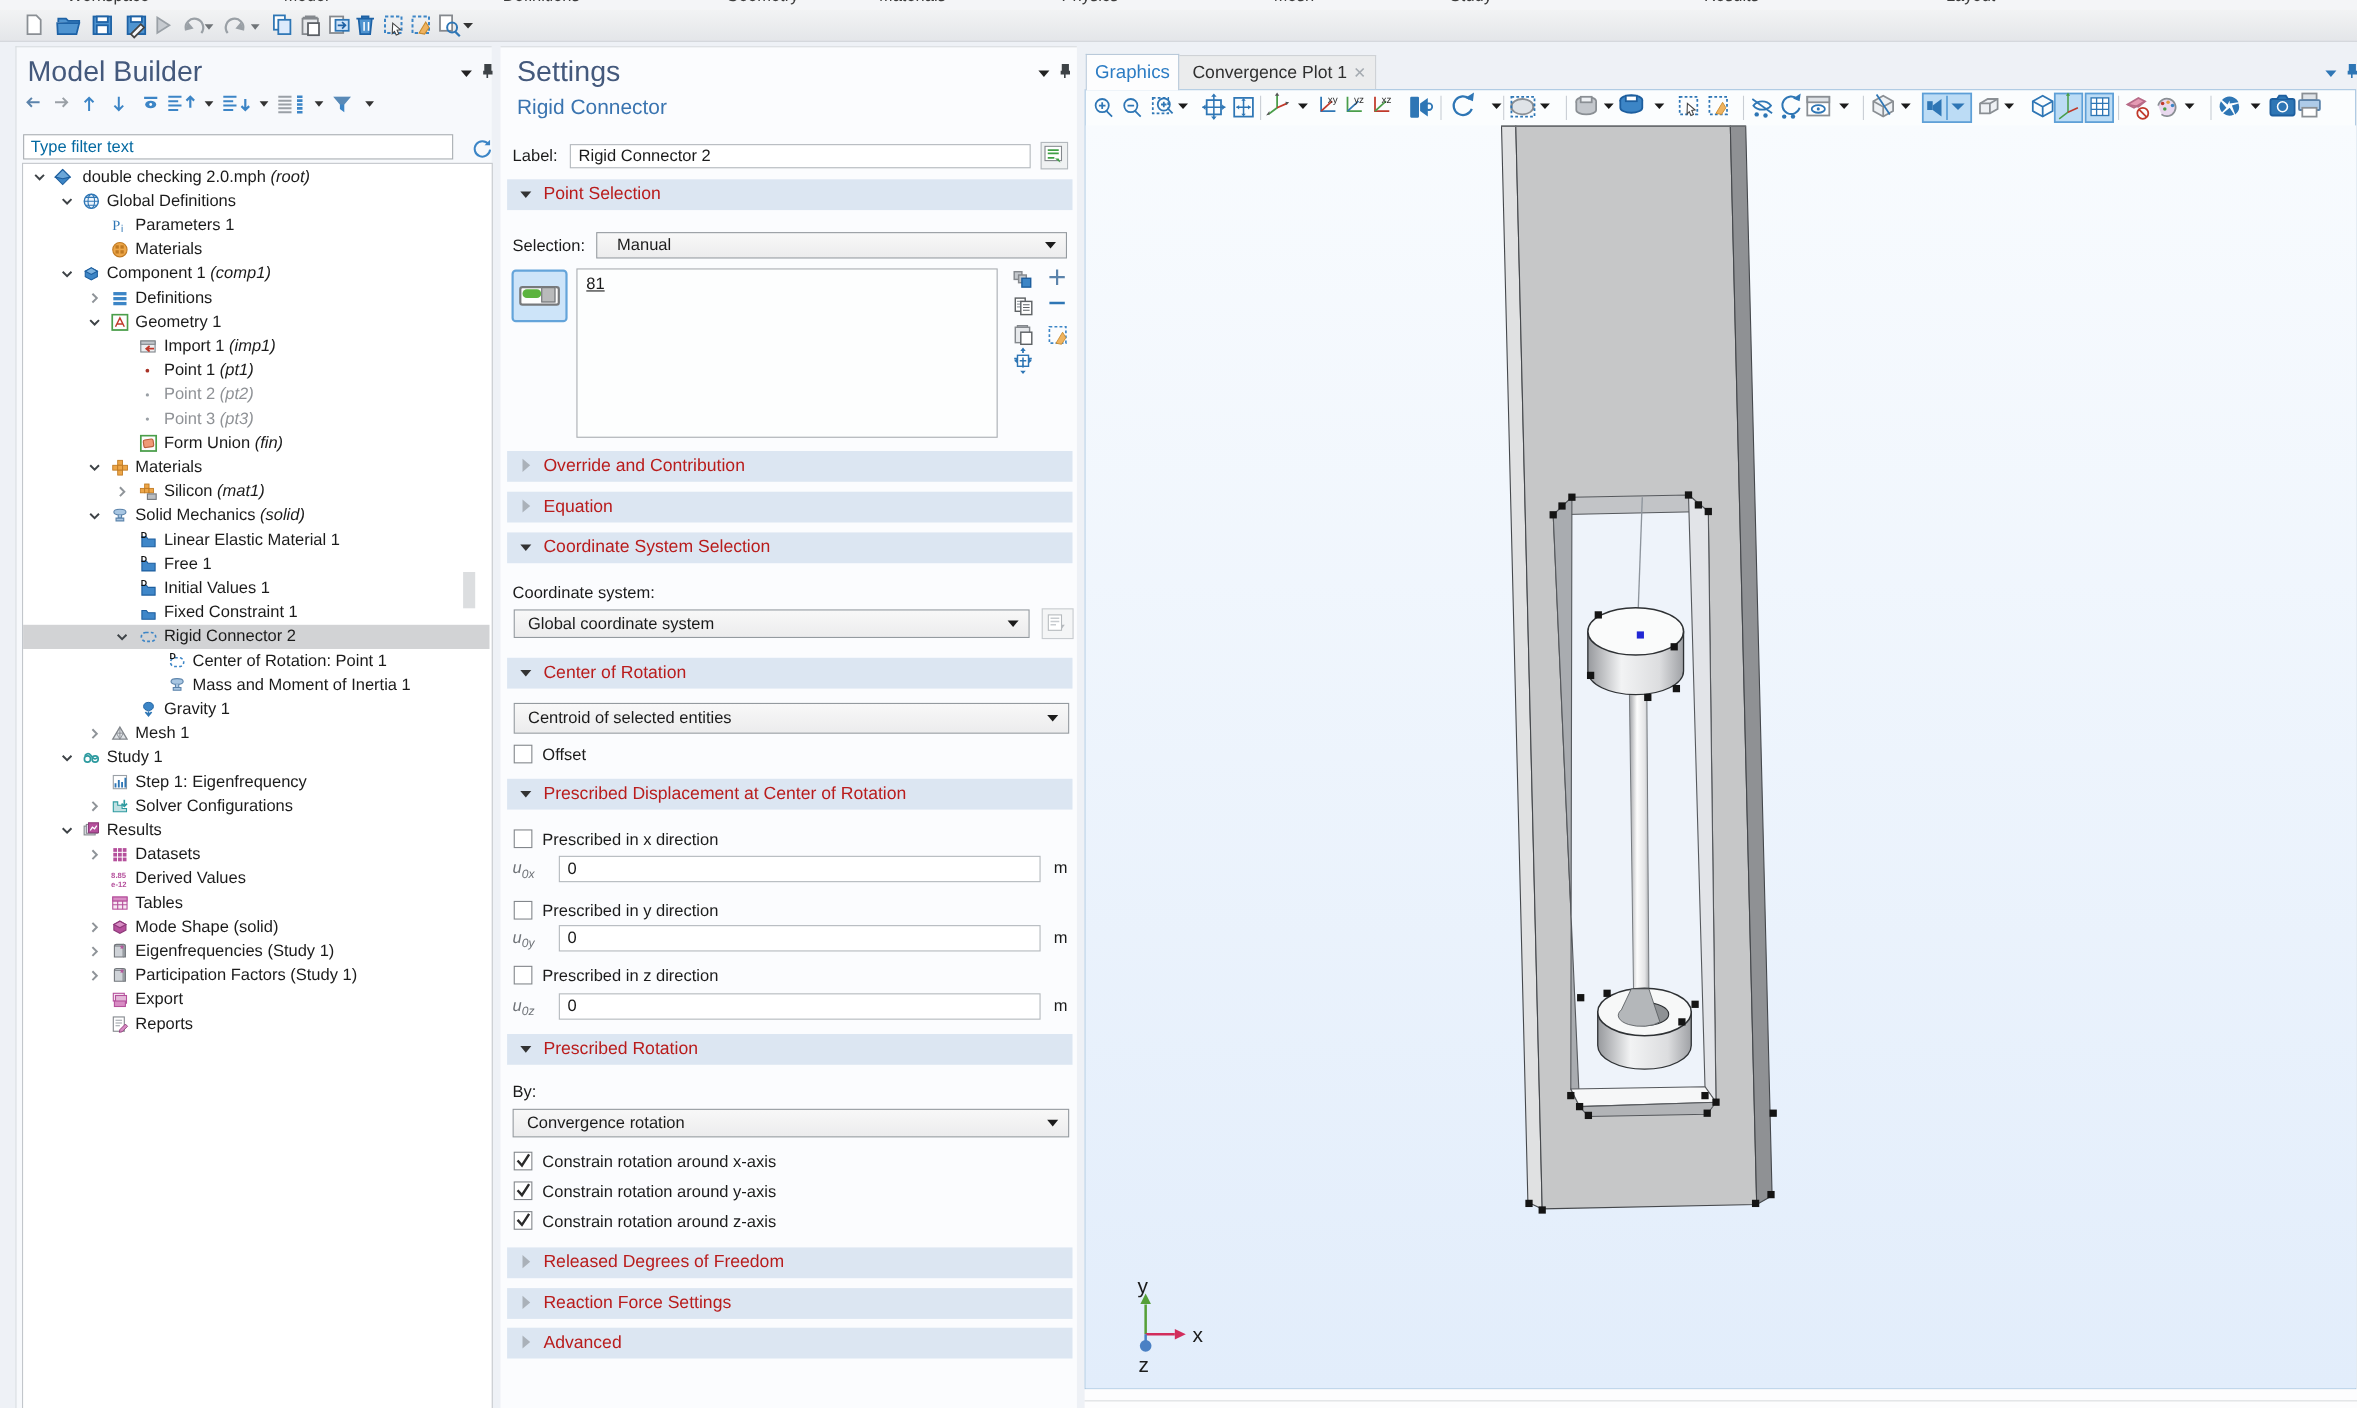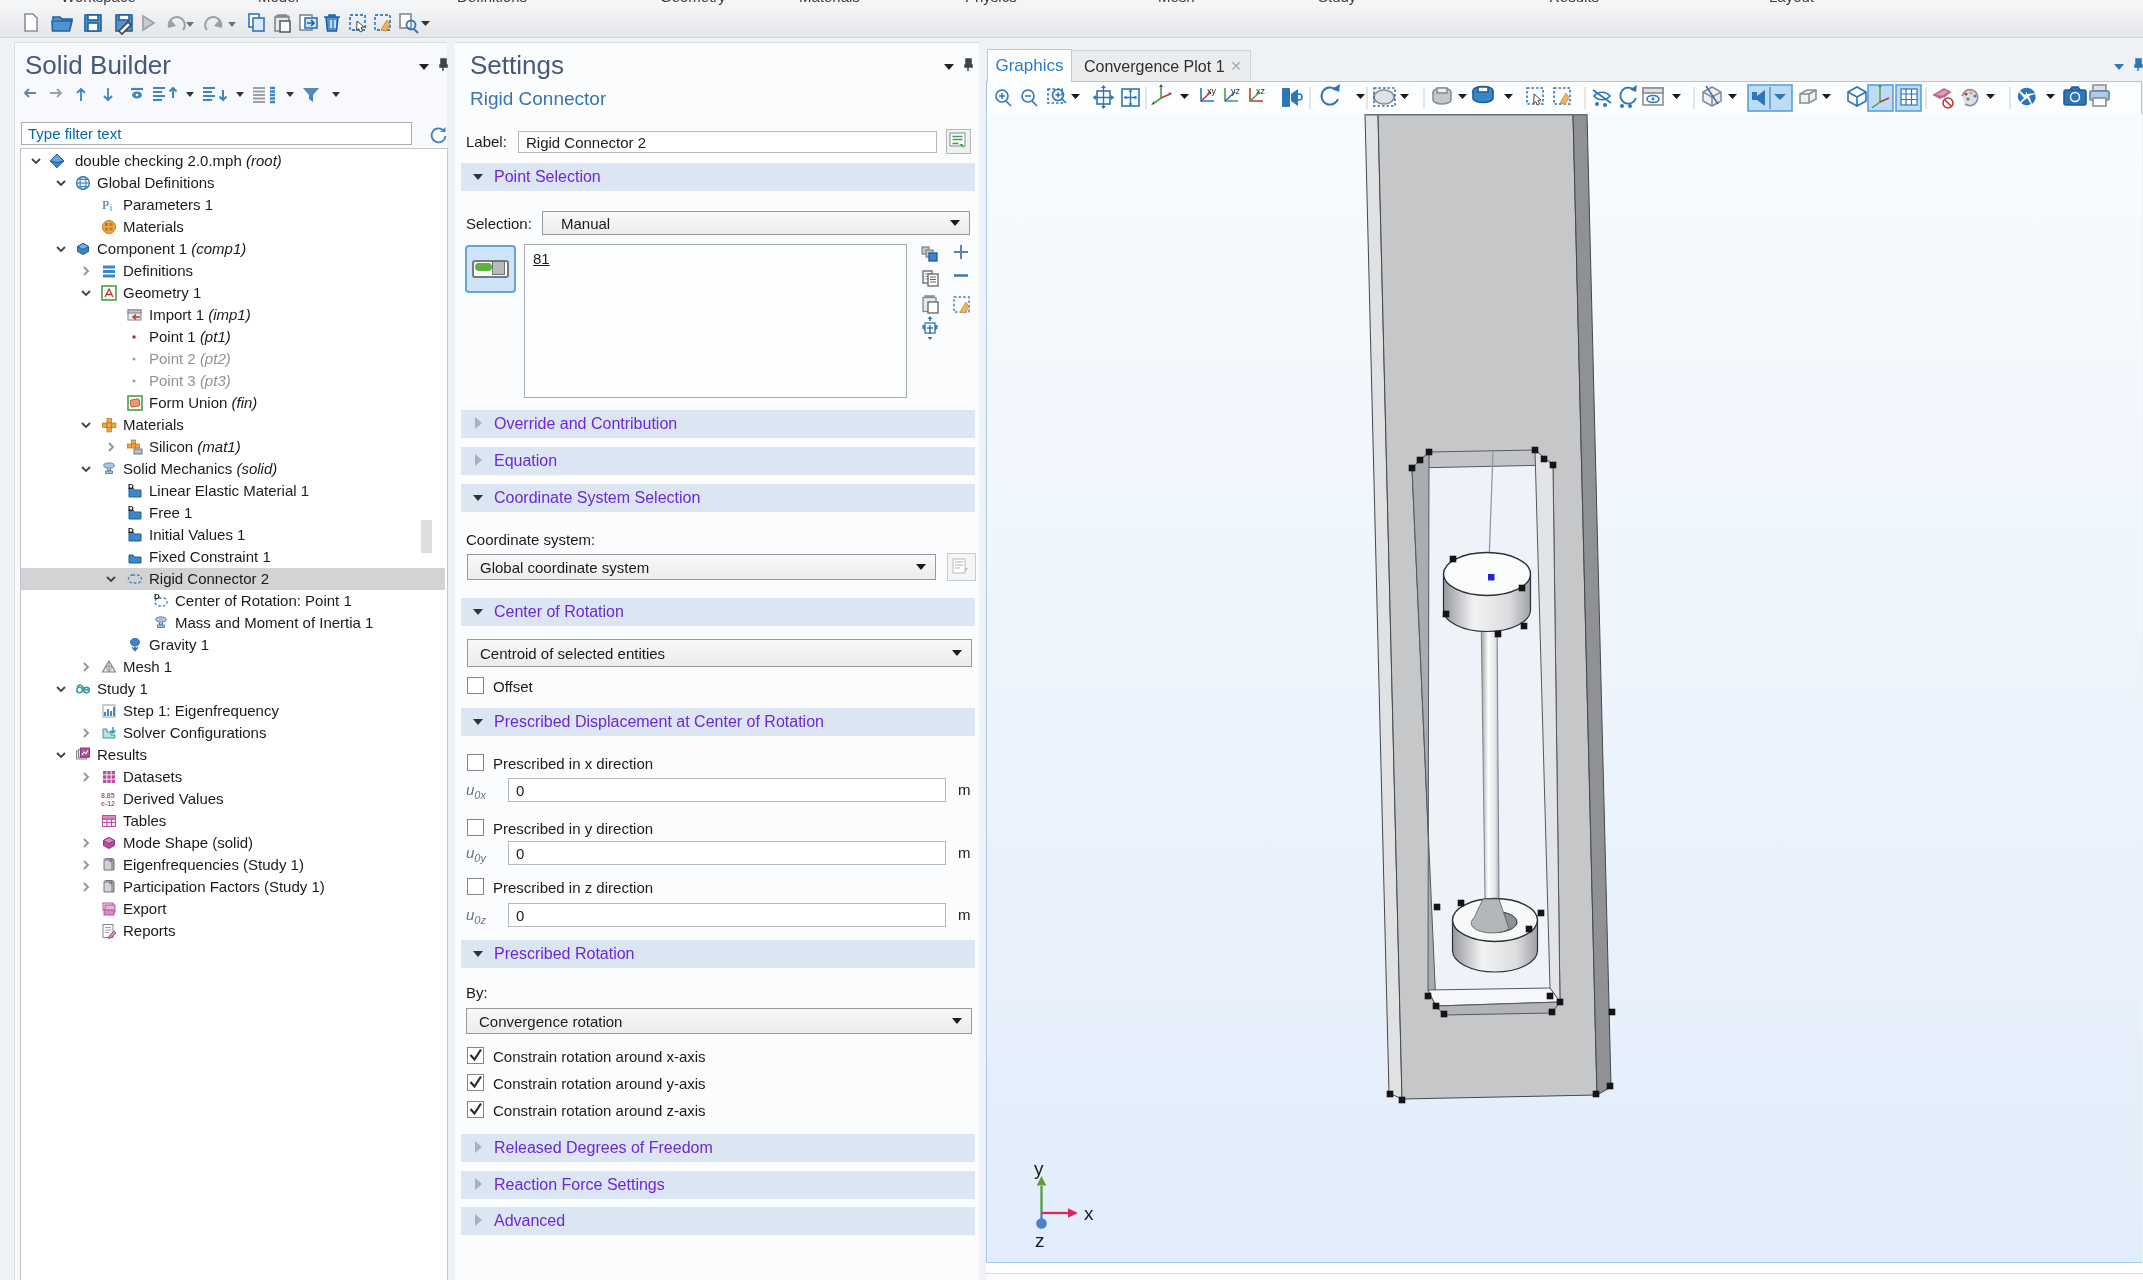--- a/index.html
+++ b/index.html
@@ -5,21 +5,21 @@
  font-family:"Liberation Sans",sans-serif;background:#eef1f6;}
 .abs{position:absolute;}
 #menubar{position:absolute;left:0;top:0;width:2143px;height:9px;background:#f4f5f7;overflow:hidden;}
 #menubar span{position:absolute;top:-12px;font-size:15px;color:#3c3c3c;}
 #topbar{position:absolute;left:0;top:9px;width:2143px;height:28px;
  background:linear-gradient(#f2f3f4,#e4e6e9);border-bottom:1px solid #cfd2d6;}
 .panelTitle{position:absolute;font-size:26px;color:#44597c;}
 .subTitle{position:absolute;font-size:19px;color:#3a74b0;}
 .caret{position:absolute;width:0;height:0;border:5px solid transparent;border-top-color:#222;border-bottom:none;border-top-width:6px;}
 .pin{position:absolute;width:14px;height:14px;}
-.band{position:absolute;left:461px;width:514px;height:28px;background:#dce6f2;font-size:16px;color:#6d28d9;line-height:28px;}
+.band{position:absolute;left:461px;width:514px;height:28px;background:#dce6f2;font-size:16px;color:#b91c1c;line-height:28px;}
 .band .tri{position:absolute;left:12px;top:11px;width:0;height:0;border:5px solid transparent;border-top-color:#333;border-bottom:none;border-top-width:6px;}
 .band .trc{position:absolute;left:14px;top:7px;width:0;height:0;border:6px solid transparent;border-left-color:#aab1b9;border-right:none;border-left-width:7px;}
 .band .bt{position:absolute;left:33px;}
 .dd{position:absolute;background:linear-gradient(#f8f8f8,#ececed);border:1px solid #949a9f;font-size:15px;color:#1b1b1b;}
 .dd .dt{position:absolute;left:12px;top:50%;transform:translateY(-50%);}
 .dd .da{position:absolute;right:9px;top:50%;margin-top:-3px;width:0;height:0;border:5px solid transparent;border-top-color:#1b1b1b;border-bottom:none;border-top-width:6px;}
 .fld{position:absolute;background:#fff;border:1px solid #b3b8bd;font-size:15px;color:#1b1b1b;}
 .fld span{position:absolute;left:7px;top:50%;transform:translateY(-50%);}
 .cb{position:absolute;width:15px;height:15px;background:#fff;border:1px solid #83878c;}
 .lbl{position:absolute;font-size:15px;color:#1b1b1b;}
@@ -77,21 +77,21 @@
   <rect x="375" y="6" width="15" height="15" fill="none" stroke="#3c85c6" stroke-dasharray="3 2" stroke-width="1.8"></rect>
   <path d="M381 21l6-10 3 5-4 6z" fill="#efb35f" stroke="#c98b2e" stroke-width="1"></path>
   <rect x="400" y="5" width="11" height="14" fill="#fff" stroke="#84888d"></rect>
   <circle cx="411" cy="16" r="4.5" fill="none" stroke="#2e76b5" stroke-width="1.8"></circle>
   <path d="M414 20l4 4" stroke="#2e76b5" stroke-width="2"></path>
   <path d="M421 12h9l-4.5 5z" fill="#333" stroke="none"></path>
  </g>
 </svg>
 </div>
 <div class="abs" style="left:14px;top:42px;width:432px;height:1238px;background:#f7f9fc;border-top:1px solid #d8dbdf;border-left:1px solid #d8dbdf;"></div>
-<div class="panelTitle" style="left:25px;top:50px;">Solid Builder</div>
+<div class="panelTitle" style="left:25px;top:50px;">Model Builder</div>
 <div class="caret" style="left:419px;top:64px;"></div>
 <svg class="pin" style="left:436px;top:58px" viewBox="0 0 14 14">
     <path d="M5 1h5v6H5zM4 7h7v2H4zM7 9v4" stroke="#3e4347" fill="#3e4347" stroke-width="1.5"></path>
   </svg>
 <svg class="abs" style="left:20px;top:82px" width="330" height="28" viewBox="0 0 330 28">
  <g fill="none" stroke-width="1.8">
   <path d="M16 11H5m4-4l-4 4 4 4" stroke="#5b83ab"></path>
   <path d="M30 11h11m-4-4l4 4-4 4" stroke="#9aa0a6"></path>
   <path d="M61 19V7m-4 4l4-4 4 4" stroke="#3c85c6"></path>
   <path d="M88 6v12m-4-4l4 4 4-4" stroke="#3c85c6"></path>

